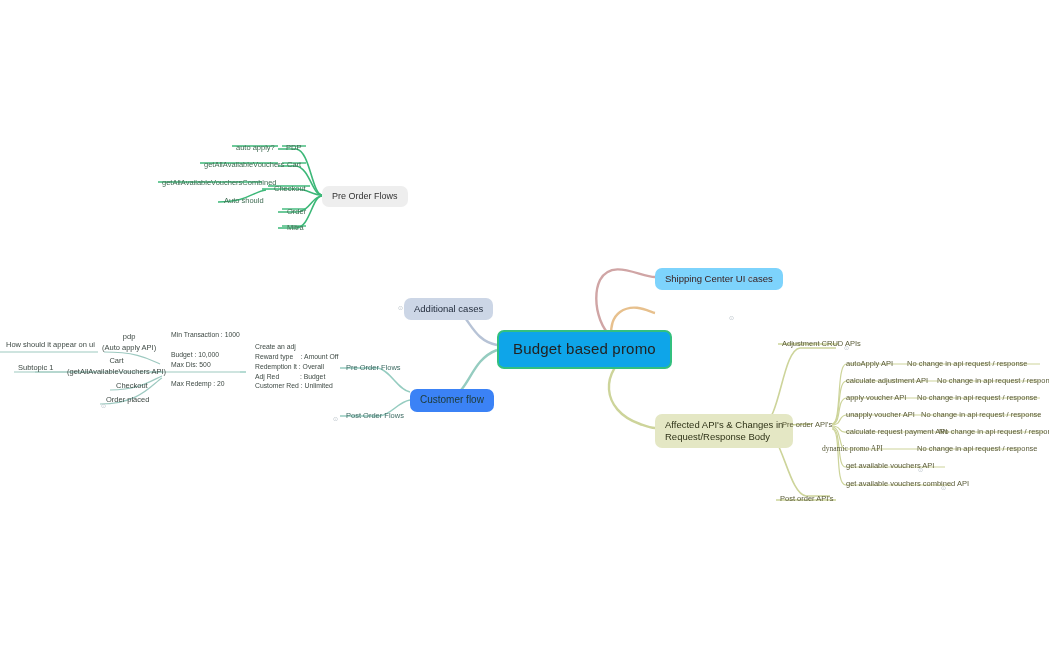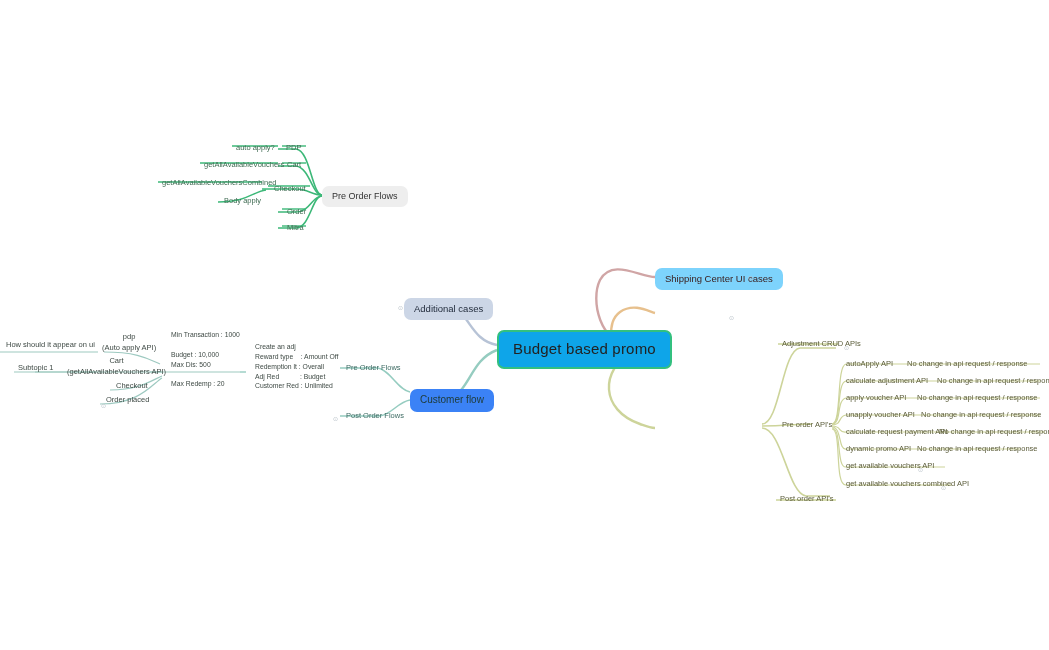--- a/index.html
+++ b/index.html
@@ -94,21 +94,21 @@
   <div class="node pill" style="left:322px;top:186px;background:#eeeeee;color:#333;font-size:9px;">Pre Order Flows</div>
 
   <div class="node leaf g" style="left:284px;top:142px;">PDP</div>
   <div class="node leaf g" style="left:234px;top:142px;">auto apply?</div>
 
   <div class="node leaf g" style="left:285px;top:159px;">Cart</div>
   <div class="node leaf g" style="left:202px;top:159px;">getAllAvailableVouchers</div>
 
   <div class="node leaf g" style="left:272px;top:183px;">Checkout</div>
   <div class="node leaf g" style="left:160px;top:177px;">getAllAvailableVouchersCombined</div>
-  <div class="node leaf g" style="left:222px;top:195px;">Body apply</div>
+  <div class="node leaf g" style="left:222px;top:195px;">Auto should</div>
 
   <div class="node leaf g" style="left:285px;top:206px;">Order</div>
   <div class="node leaf g" style="left:285px;top:222px;">Mitra</div>
 
   <div class="node pill blue" style="left:404px;top:298px;">Additional cases</div>
   <span class="badge" style="left:398px;top:304px;">⊙</span>
 
   <div class="node pill teal" style="left:410px;top:389px;font-size:10px;">Customer flow</div>
 
   <div class="node leaf t" style="left:344px;top:362px;">Pre Order Flows</div>
@@ -135,20 +135,22 @@
 Reward type    : Amount Off
 Redemption lt : Overall
 Adj Red           : Budget
 Customer Red : Unlimited</div>
 
   <div class="node pill pink" style="left:655px;top:268px;">Shipping Center UI cases</div>
   <span class="badge" style="left:748px;top:274px;">⊙</span>
 
   <span class="badge" style="left:729px;top:314px;">⊙</span>
 
+  <div class="node pill olive multi" style="left:655px;top:414px;">Affected API's &amp; Changes in
+Request/Response Body</div>
 
   <div class="node leaf o" style="left:780px;top:338px;">Adjustment CRUD APIs</div>
   <span class="badge" style="left:844px;top:344px;">⊙</span>
 
   <div class="node leaf o" style="left:780px;top:419px;">Pre order API's</div>
 
   <div class="node leaf o" style="left:778px;top:493px;">Post order API's</div>
 
   <div class="node leaf o" style="left:844px;top:358px;">autoApply API</div>
   <div class="node leaf o" style="left:905px;top:358px;">No change in api request / response</div>
@@ -158,21 +160,21 @@
 
   <div class="node leaf o" style="left:844px;top:392px;">apply voucher API</div>
   <div class="node leaf o" style="left:915px;top:392px;">No change in api request / response</div>
 
   <div class="node leaf o" style="left:844px;top:409px;">unapply voucher API</div>
   <div class="node leaf o" style="left:919px;top:409px;">No change in api request / response</div>
 
   <div class="node leaf o" style="left:844px;top:426px;">calculate request payment API</div>
   <div class="node leaf o" style="left:937px;top:426px;">No change in api request / response</div>
 
-  <div class="node leaf o" style="left:844px;top:443px;">dynamic promo API</div>
+  <div class="node leaf o" style="left:820px;top:443px;font-family:Liberation Serif, serif;">dynamic promo API</div>
   <div class="node leaf o" style="left:915px;top:443px;">No change in api request / response</div>
 
   <div class="node leaf o" style="left:844px;top:460px;text-align:right;">get available vouchers API</div>
   <span class="badge" style="left:918px;top:466px;">⊙</span>
 
   <div class="node leaf o" style="left:844px;top:478px;">get available vouchers combined API</div>
   <span class="badge" style="left:941px;top:484px;">⊙</span>
 
 </div>
 

